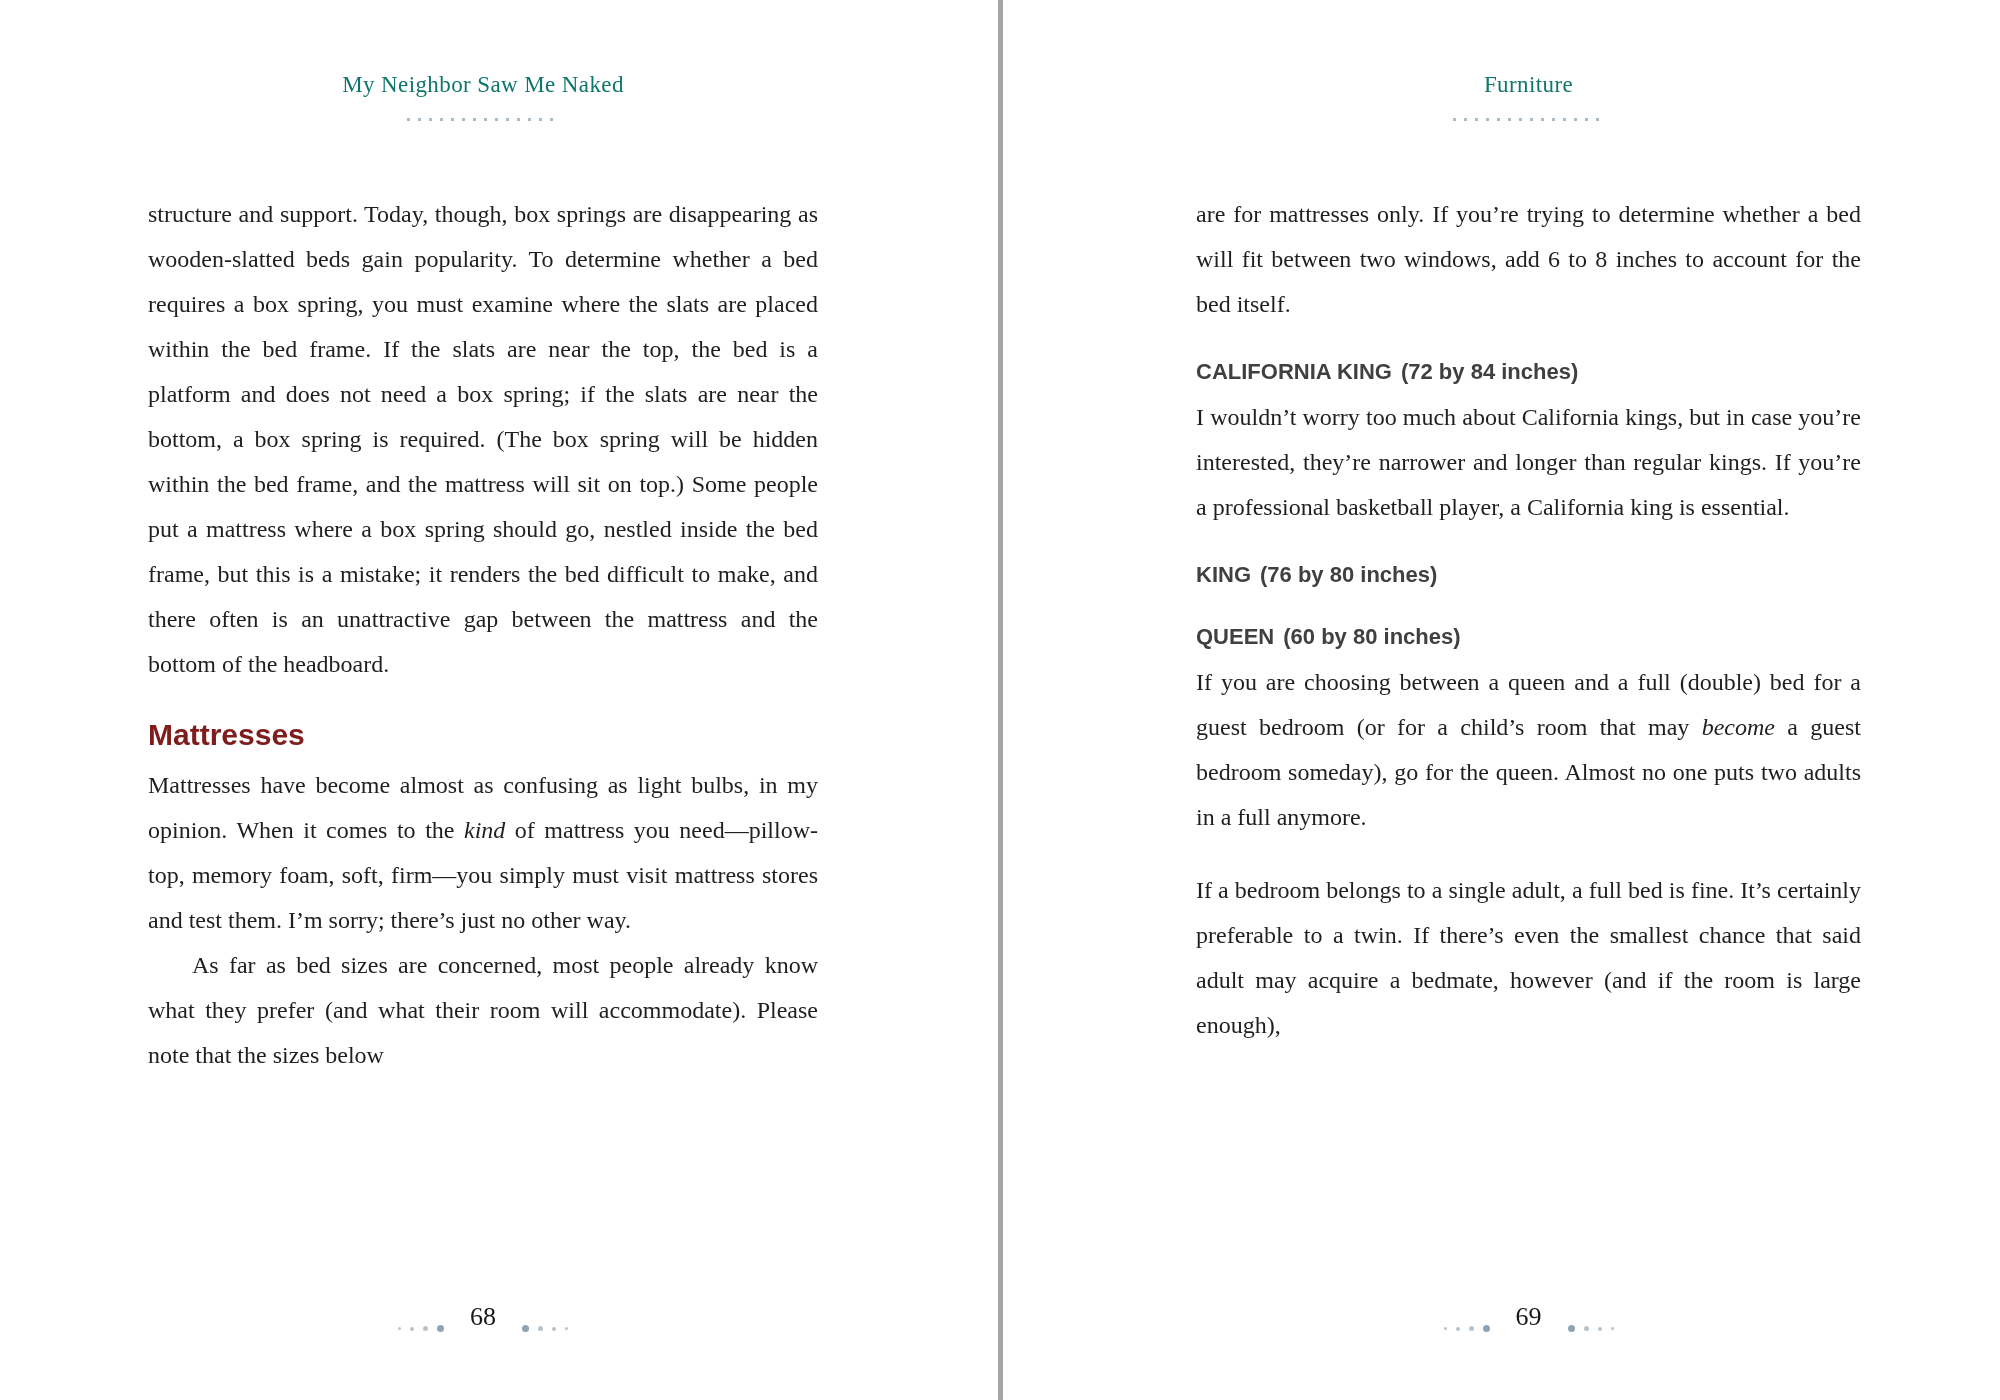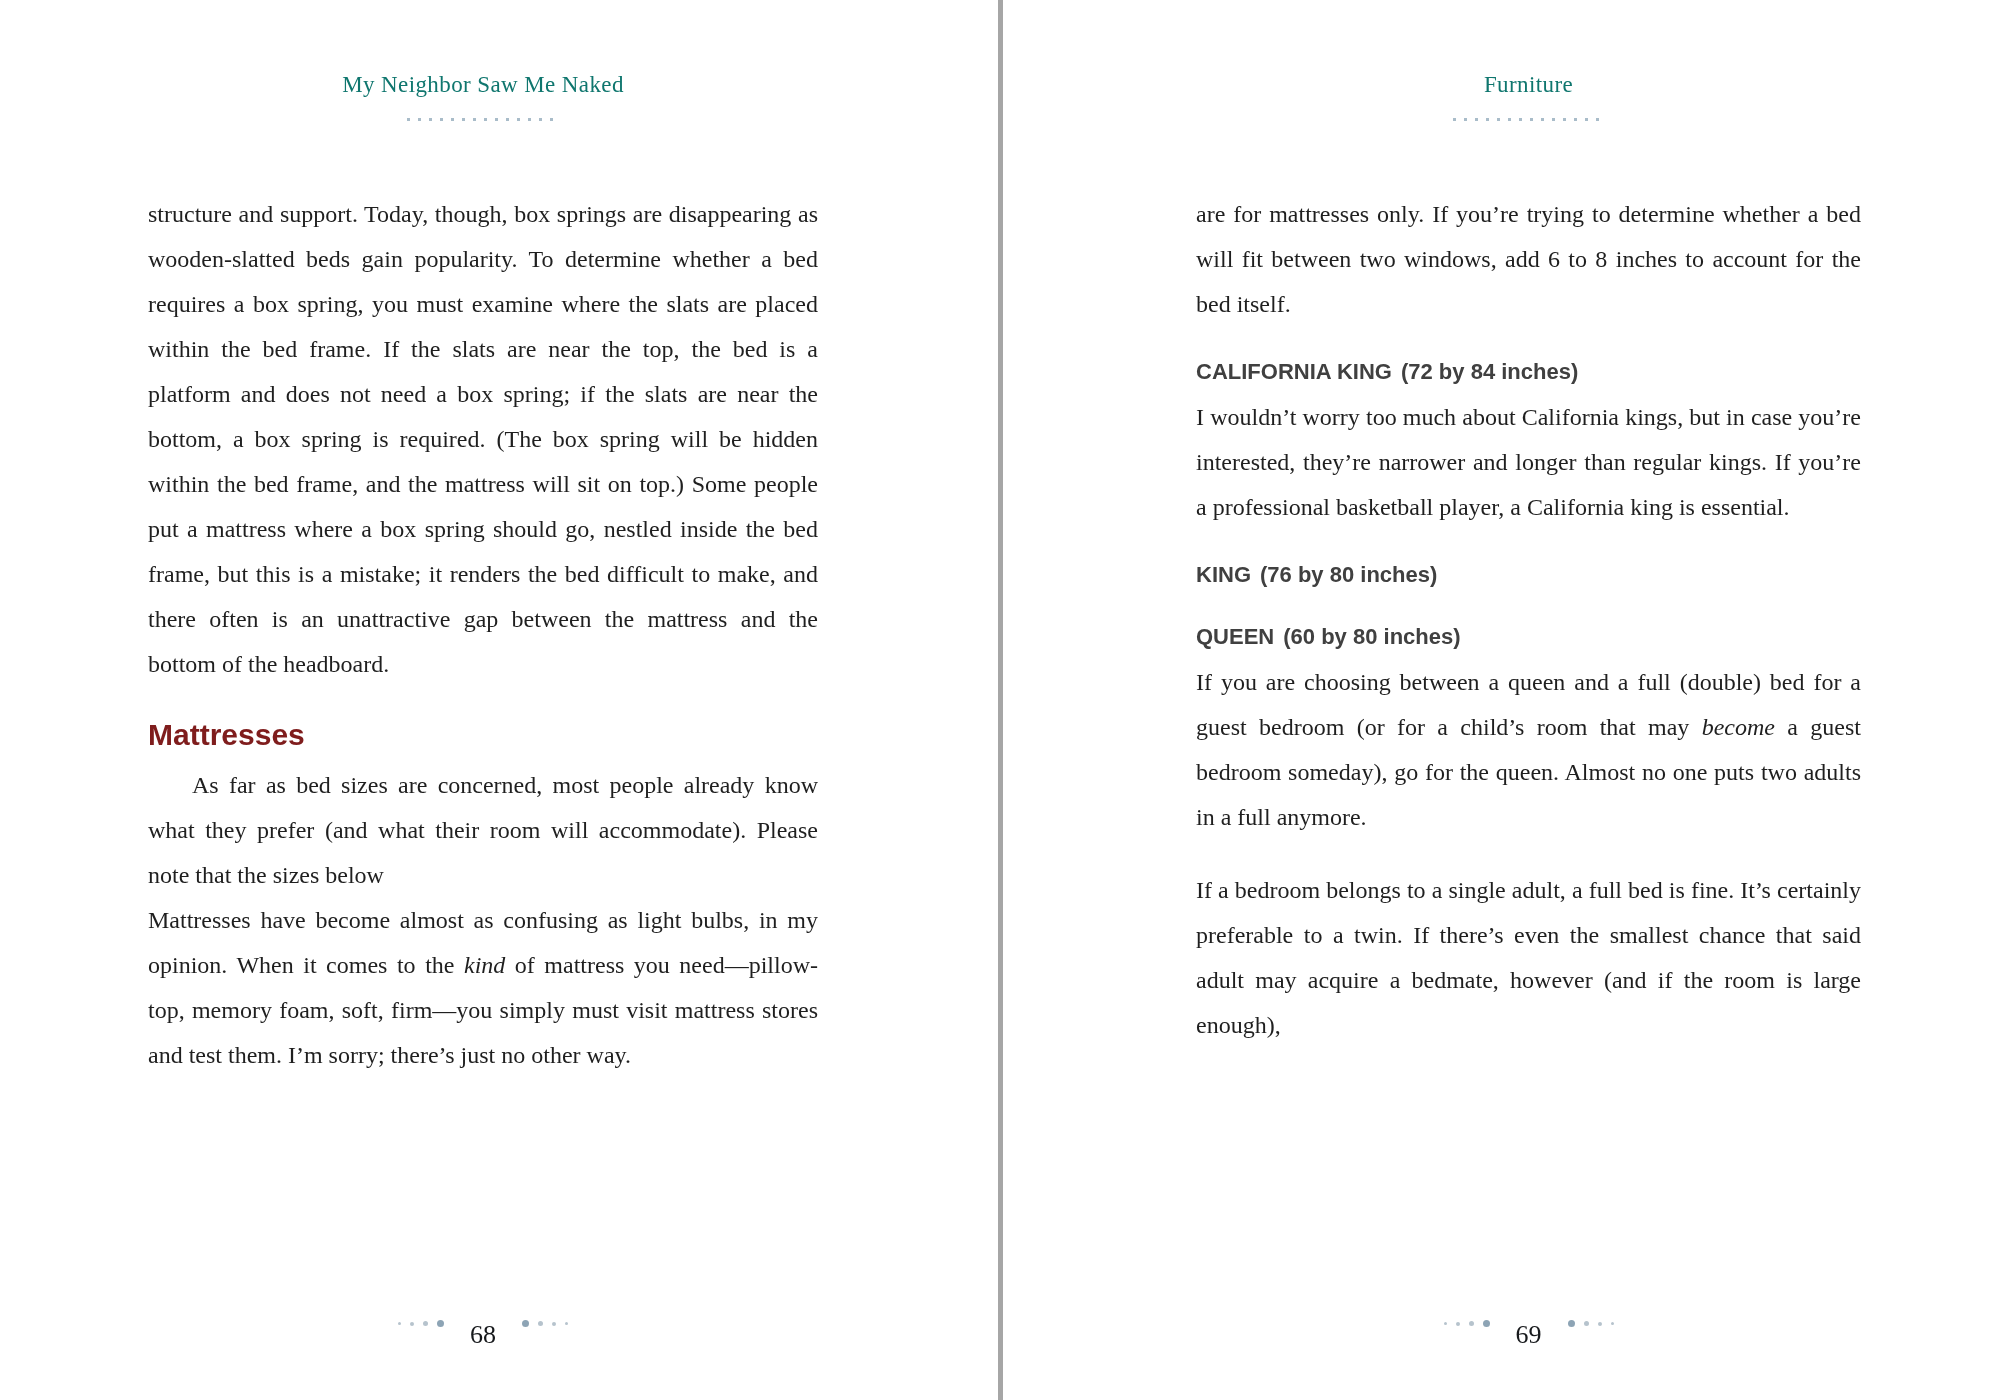--- a/index.html
+++ b/index.html
@@ -43,42 +43,42 @@
   .size-heading {
     font-family: "Liberation Sans", sans-serif; font-size: 22px; line-height: 34px;
     color: #404040; font-weight: 700; margin-bottom: 6px;
   }
   .size-dims { margin-left: 9px; font-weight: 700; }
 
   .page-footer {
     position: absolute; top: 1302px; left: 0; right: 0;
     text-align: center; font-size: 26px; color: #17191c;
   }
-  .footer-inner { display: inline-flex; align-items: flex-start; gap: 26px; }
+  .footer-inner { display: inline-flex; align-items: flex-end; gap: 26px; }
   .orn { display: inline-flex; align-items: center; gap: 9px; }
   .orn span { display: inline-block; border-radius: 50%; background: #b6c3cd; }
   .orn .d1 { width: 3px; height: 3px; }
   .orn .d2 { width: 4px; height: 4px; }
   .orn .d3 { width: 5px; height: 5px; }
   .orn .d4 { width: 7px; height: 7px; background: #8da4b5; }
 </style>
 </head>
 <body>
 
 <div class="page-divider"></div>
 
 <div class="page page-left">
   <div class="running-header">My Neighbor Saw Me Naked</div>
   <div class="header-dots"></div>
 
   <div class="page-body">
     <p class="body-text">structure and support. Today, though, box springs are disappearing as wooden-slatted beds gain popularity. To determine whether a bed requires a box spring, you must examine where the slats are placed within the bed frame. If the slats are near the top, the bed is a platform and does not need a box spring; if the slats are near the bottom, a box spring is required. (The box spring will be hidden within the bed frame, and the mattress will sit on top.) Some people put a mattress where a box spring should go, nestled inside the bed frame, but this is a mistake; it renders the bed difficult to make, and there often is an unattractive gap between the mattress and the bottom of the headboard.</p>
     <h2 class="mattresses-heading">Mattresses</h2>
+    <p class="body-text">Mattresses have become almost as confusing as light bulbs, in my opinion. When it comes to the <i>kind</i> of mattress you need—pillow-top, memory foam, soft, firm—you simply must visit mattress stores and test them. I’m sorry; there’s just no other way.</p>
     <p class="body-text indent-first">As far as bed sizes are concerned, most people already know what they prefer (and what their room will accommodate). Please note that the sizes below</p>
-    <p class="body-text">Mattresses have become almost as confusing as light bulbs, in my opinion. When it comes to the <i>kind</i> of mattress you need—pillow-top, memory foam, soft, firm—you simply must visit mattress stores and test them. I’m sorry; there’s just no other way.</p>
   </div>
 
   <div class="page-footer">
     <span class="footer-inner">
       <span class="orn">
           <span class="d1"></span>
           <span class="d2"></span>
           <span class="d3"></span>
           <span class="d4"></span>
         </span>

